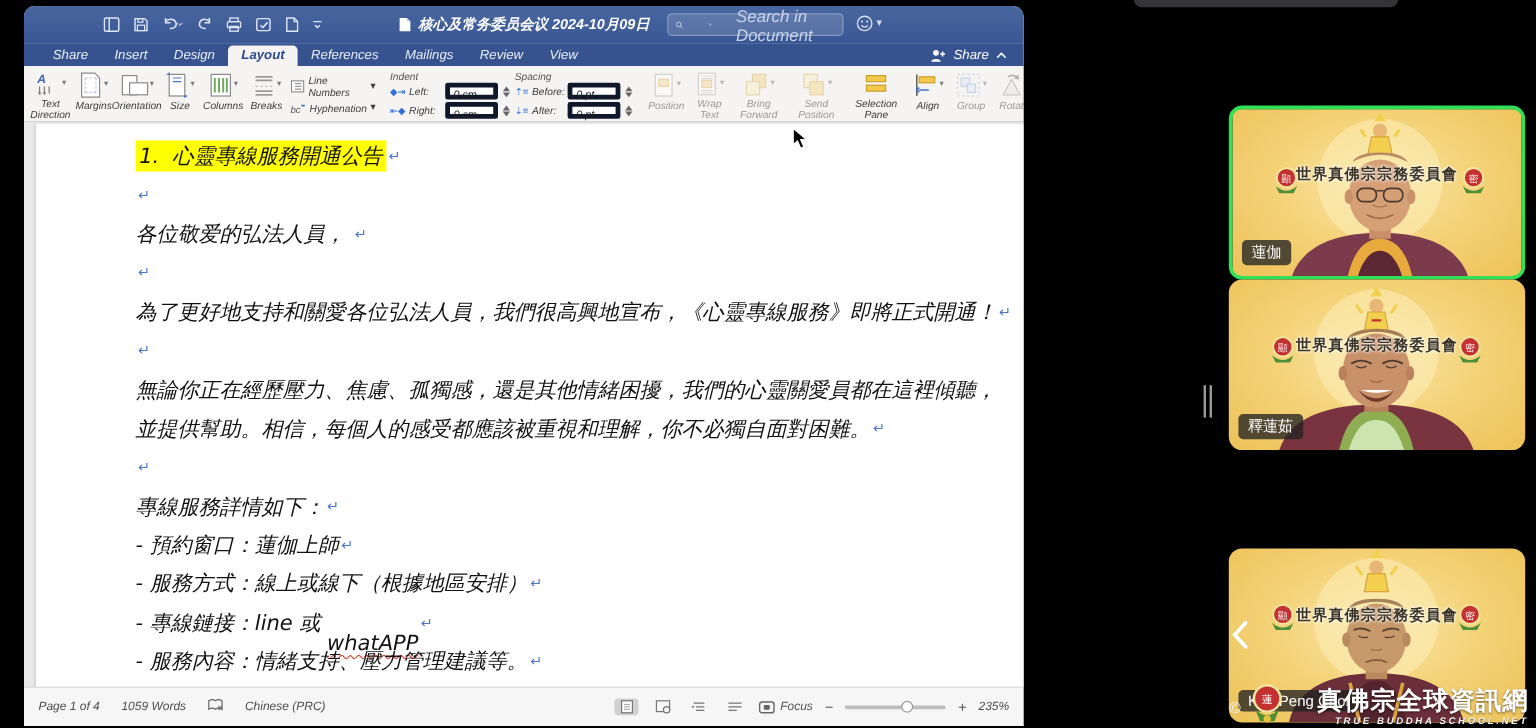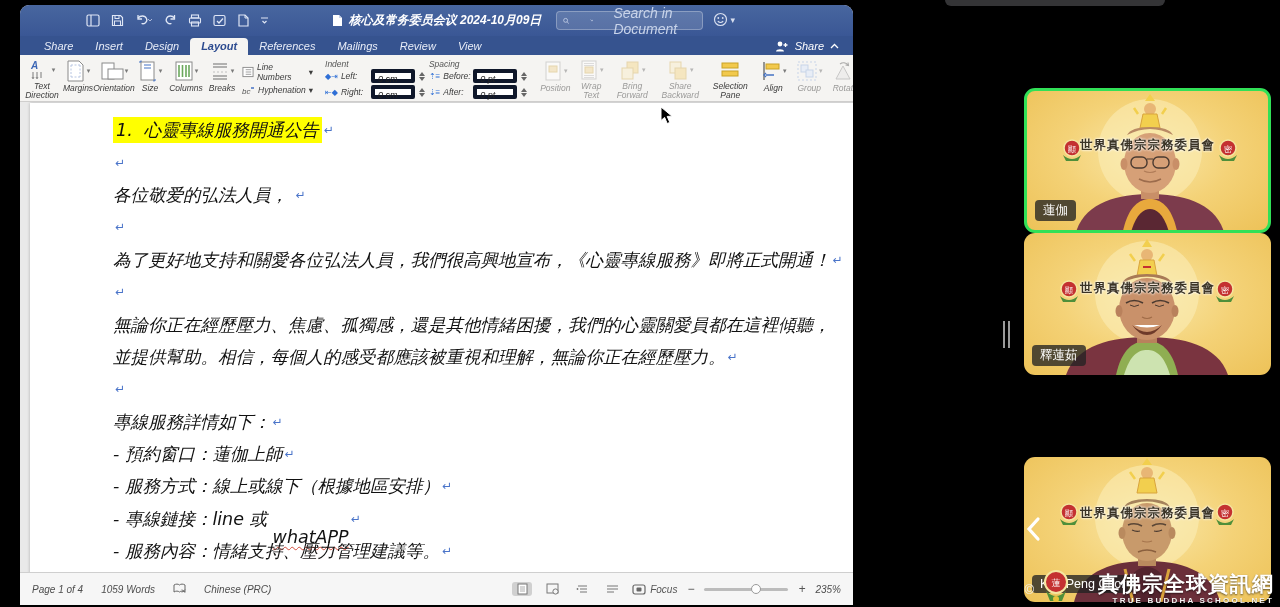--- a/index.html
+++ b/index.html
@@ -94,21 +94,21 @@
   .nav-arrow { position:absolute; color:#fff; z-index:5; }
   .nav-left { left:1026px; top:516px; }
 
   .watermark { position:absolute; right:6px; bottom:2px; display:flex; align-items:flex-end;
                gap:5px; z-index:6; }
   .wm-c { color:#f2f2f2; font-size:13px; margin-bottom:8px; }
   .wm-text { display:flex; flex-direction:column; align-items:flex-end;margin-left:20px; }
   .wm-zh { color:#fff; font-size:21px; font-weight:bold; letter-spacing:1px;
            text-shadow:0 1px 2px rgba(0,0,0,.6); font-family:"DejaVu Sans",sans-serif; }
   .wm-en { color:#f4f4f4; font-size:8px; letter-spacing:2.2px; font-weight:bold;
-           text-shadow:0 1px 1px rgba(0,0,0,.6); margin-top:-2px; align-self:flex-end; }
+           text-shadow:0 1px 1px rgba(0,0,0,.6); margin-top:-2px; align-self:flex-end;font-style:italic; }
 
   .divider-handle { position:absolute; left:1003px; top:321px; display:flex; gap:3px; }
   .divider-handle i { display:block; width:2px; height:27px; background:#9a9a9a; }
   .top-remnant { position:absolute; left:945px; top:0; width:220px; height:6px;
                  background:#343436; border-radius:0 0 8px 8px; }
   .cursor { position:absolute; left:660px; top:106px; z-index:9; }
 </style>
 </head>
 <body>
 
@@ -392,21 +392,21 @@
       </div>
 
       <div class="rbtn dis" style="min-width:46px">
         <span class="ric">
             <svg width="22" height="22" viewBox="0 0 22 22">
               <rect x="3" y="3" width="11" height="11" fill="#faeec9" stroke="#d8b86a"></rect>
               <rect x="8" y="9" width="11" height="11" fill="#f5d990" stroke="#d8b86a"></rect>
             </svg>
             <span class="da">▾</span>
           </span>
-        <span>Share Backward</span>
+        <span>Send Position</span>
       </div>
 
       <div class="rbtn" style="min-width:46px">
         <span class="ric">
             <svg width="22" height="22" viewBox="0 0 22 22">
               <rect x="3" y="4" width="16" height="5" fill="#f2c94c" stroke="#c9a227"></rect>
               <rect x="3" y="12" width="16" height="5" fill="#f2c94c" stroke="#c9a227"></rect>
             </svg>
           </span>
         <span>Selection Pane</span>
@@ -451,21 +451,21 @@
 
     <div class="docarea">
       <div class="page">
         <div class="doc-line"><span class="hl">1.  心靈專線服務開通公告</span><span class="pmark">↵</span></div>
         <div class="doc-line"><span></span><span class="pmark">↵</span></div>
         <div class="doc-line"><span>各位敬爱的弘法人員， </span><span class="pmark">↵</span></div>
         <div class="doc-line"><span></span><span class="pmark">↵</span></div>
         <div class="doc-line"><span>為了更好地支持和關愛各位弘法人員，我們很高興地宣布，《心靈專線服務》即將正式開通！</span><span class="pmark">↵</span></div>
         <div class="doc-line"><span></span><span class="pmark">↵</span></div>
         <div class="doc-line"><span>無論你正在經歷壓力、焦慮、孤獨感，還是其他情緒困擾，我們的心靈關愛員都在這裡傾聽，</span></div>
-        <div class="doc-line"><span>並提供幫助。相信，每個人的感受都應該被重視和理解，無論你正在經歷壓力。</span><span class="pmark">↵</span></div>
+        <div class="doc-line"><span>並提供幫助。相信，每個人的感受都應該被重視和理解，你不必獨自面對困難。</span><span class="pmark">↵</span></div>
         <div class="doc-line"><span></span><span class="pmark">↵</span></div>
         <div class="doc-line"><span>專線服務詳情如下：</span><span class="pmark">↵</span></div>
         <div class="doc-line"><span>- 預約窗口：蓮伽上師</span><span class="pmark">↵</span></div>
         <div class="doc-line"><span>- 服務方式：線上或線下（根據地區安排）</span><span class="pmark">↵</span></div>
         <div class="doc-line"><span>- 專線鏈接：line 或 </span><span class="spell">whatAPP</span><span class="pmark">↵</span></div>
         <div class="doc-line"><span>- 服務內容：情緒支持、壓力管理建議等。</span><span class="pmark">↵</span></div>
       </div>
     </div>
 
     <div class="statusbar">

